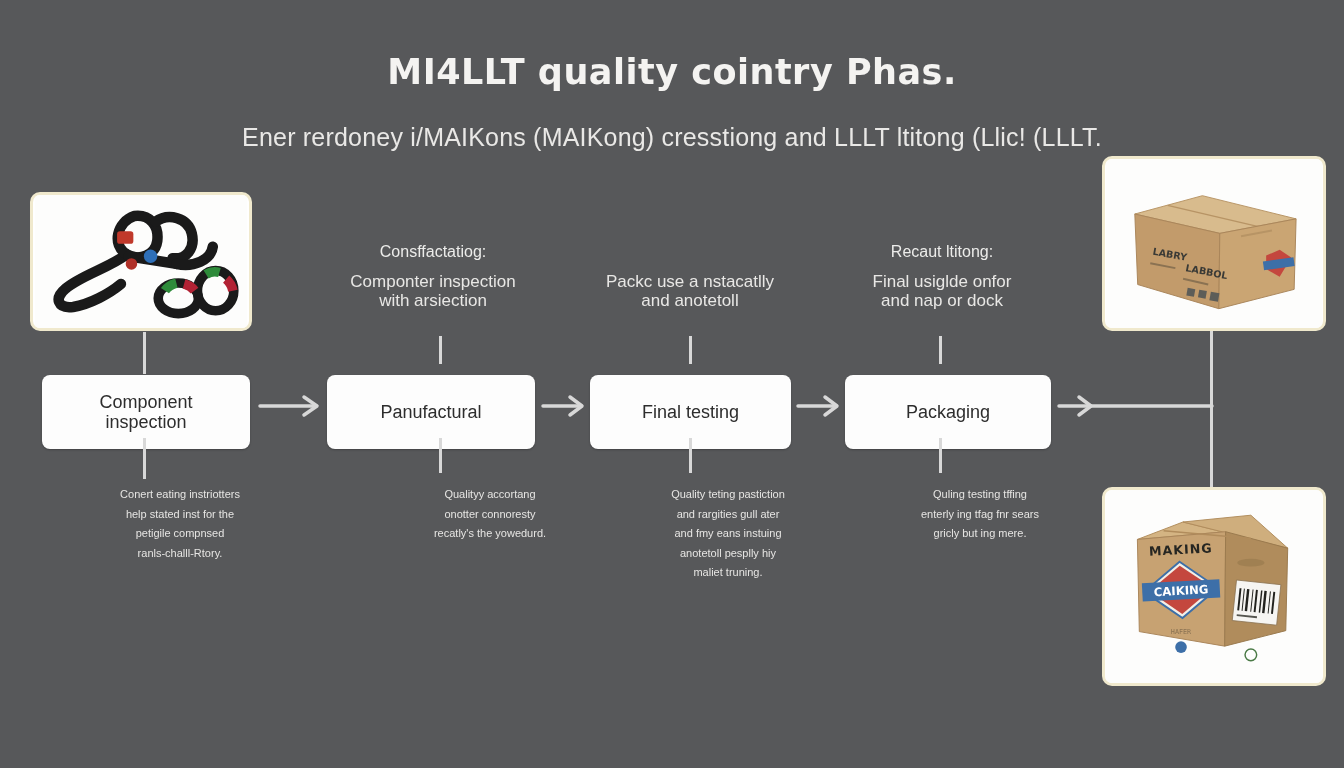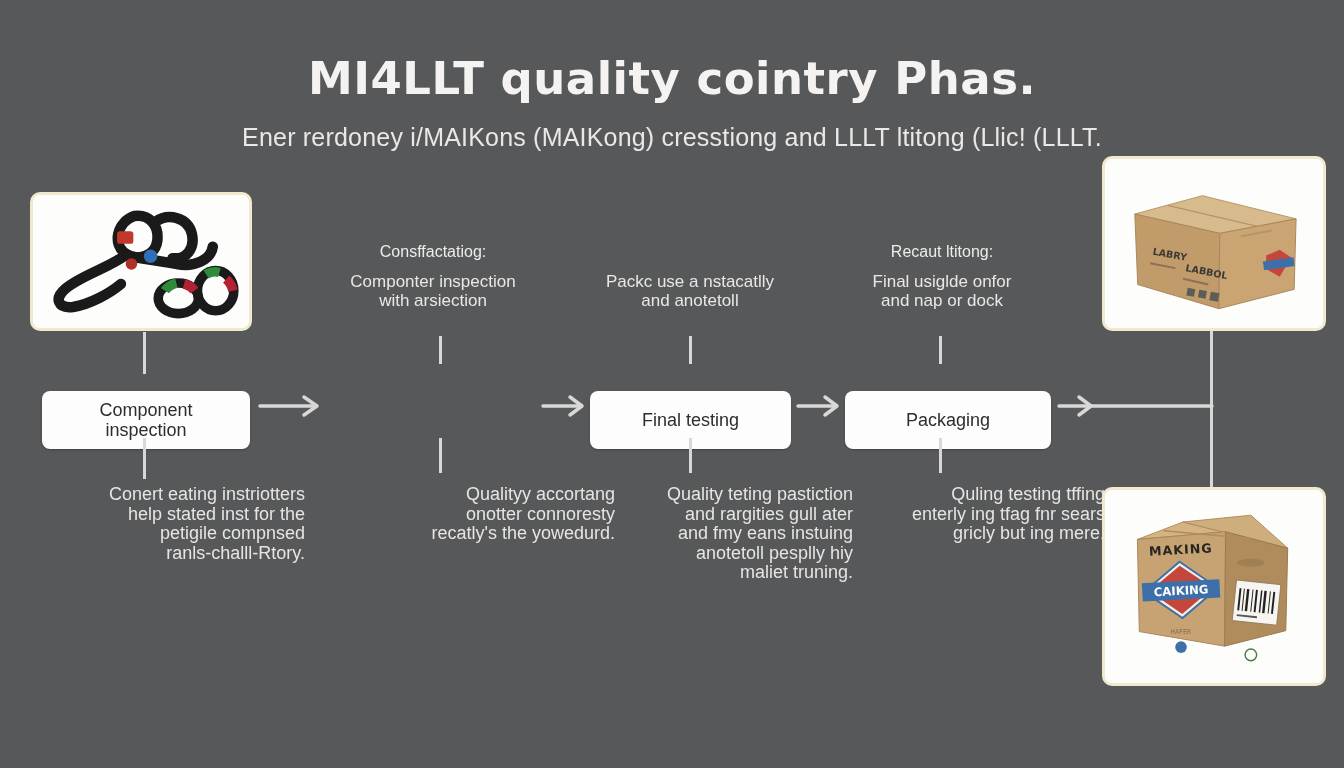--- a/index.html
+++ b/index.html
@@ -13,21 +13,21 @@
     background:#57585a;
     overflow:hidden;
   }
   .pre{white-space:pre-line;}
 
   
   #title{
     position:absolute;left:0;top:52px;width:100%;
     text-align:center;
     font-family:"DejaVu Sans", sans-serif;
-    font-weight:bold;font-size:45px;letter-spacing:0.5px;
+    font-weight:bold;font-size:35px;letter-spacing:0.5px;
     color:#f4f3f1;
   }
   #subtitle{
     position:absolute;left:0;top:123px;width:100%;
     text-align:center;
     font-size:25px;color:#e9e8e6;letter-spacing:0.2px;
   }
 
   
   .panel{
@@ -48,49 +48,48 @@
     position:absolute;top:243px;width:260px;
     text-align:center;font-size:16px;color:#ececea;
   }
   .top-body{
     position:absolute;top:272px;width:260px;
     text-align:center;font-size:17px;line-height:19px;color:#e8e7e5;
   }
 
   
   .flow-box{
-    position:absolute;top:375px;height:58px;
+    position:absolute;top:375px;height:74px;
     background:#fdfdfd;
     border-radius:8px;
     display:flex;align-items:center;justify-content:center;
     text-align:center;
     font-size:18px;line-height:20px;color:#2d2d2d;
     box-shadow:0 1px 2px rgba(0,0,0,0.25);
-    margin-top:16px;
   }
   #box-1{left:42px;width:208px;}
   #box-2{left:327px;width:208px;}
   #box-3{left:590px;width:201px;}
   #box-4{left:845px;width:206px;}
 
   
   .vline{
     position:absolute;width:3px;background:#d8d8d8;
   }
   .arrow-svg{position:absolute;overflow:visible;}
   .arrow-svg line,.arrow-svg polyline{
     stroke:#d8d8d8;stroke-width:3.5;fill:none;
     stroke-linecap:round;stroke-linejoin:round;
   }
 
   
   .bottom-text{
     position:absolute;top:485px;width:250px;
-    font-size:18px;line-height:19.5px;color:#e6e5e3;
-    text-align:right;
+    font-size:11px;line-height:19.5px;color:#e6e5e3;
+    text-align:center;
   }
   #bottom-1{left:55px;}
   #bottom-2{left:365px;}
   #bottom-3{left:603px;}
   #bottom-4{left:855px;}
 </style>
 </head>
 <body>
 
 <div id="stage">
@@ -158,20 +157,21 @@
 
   <div class="top-body pre" style="left:560px;">Packc use a nstacatlly
 and anotetoll</div>
 
   <div class="top-heading" style="left:812px;">Recaut ltitong:</div>
   <div class="top-body pre" style="left:812px;">Final usiglde onfor
 and nap or dock</div>
 
   <div class="flow-box pre" id="box-1">Component
 inspection</div>
+  <div class="flow-box" id="box-2">Panufactural</div>
   <div class="flow-box" id="box-3">Final testing</div>
   <div class="flow-box" id="box-4">Packaging</div>
 
   <svg class="arrow-svg" style="left:258px;top:394px;" width="64" height="24">
     <line x1="2" y1="12" x2="58" y2="12"></line>
       <polyline points="46,3 59,12 46,21"></polyline>
   </svg>
   <svg class="arrow-svg" style="left:541px;top:394px;" width="46" height="24">
     <line x1="2" y1="12" x2="40" y2="12"></line>
       <polyline points="29,3 41,12 29,21"></polyline>

